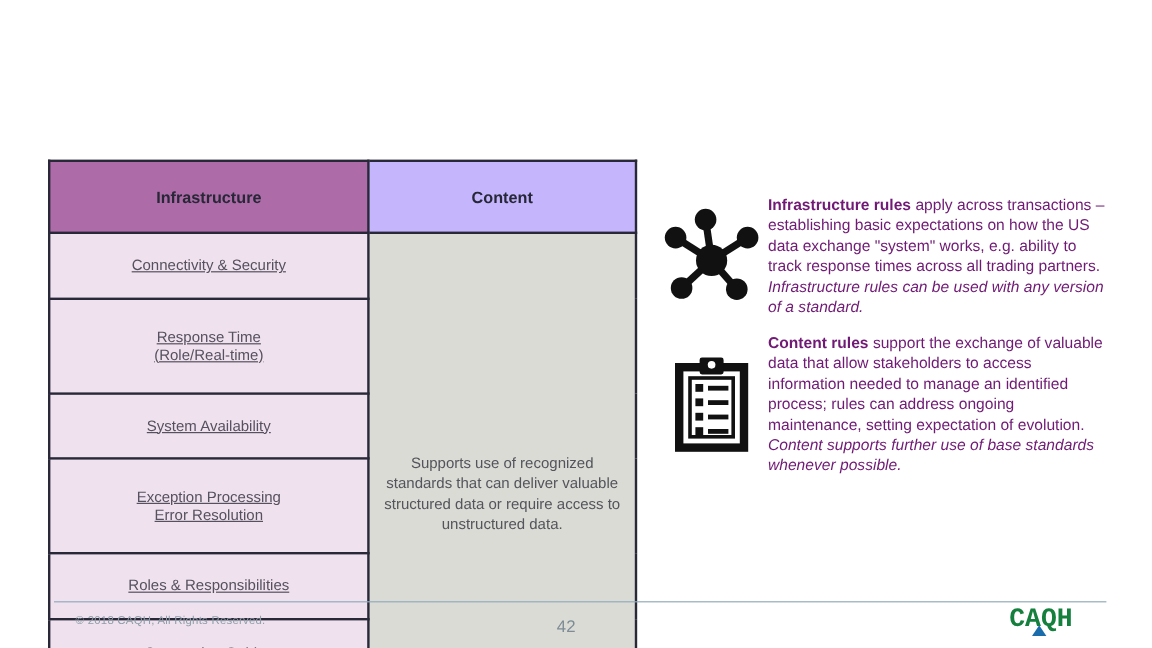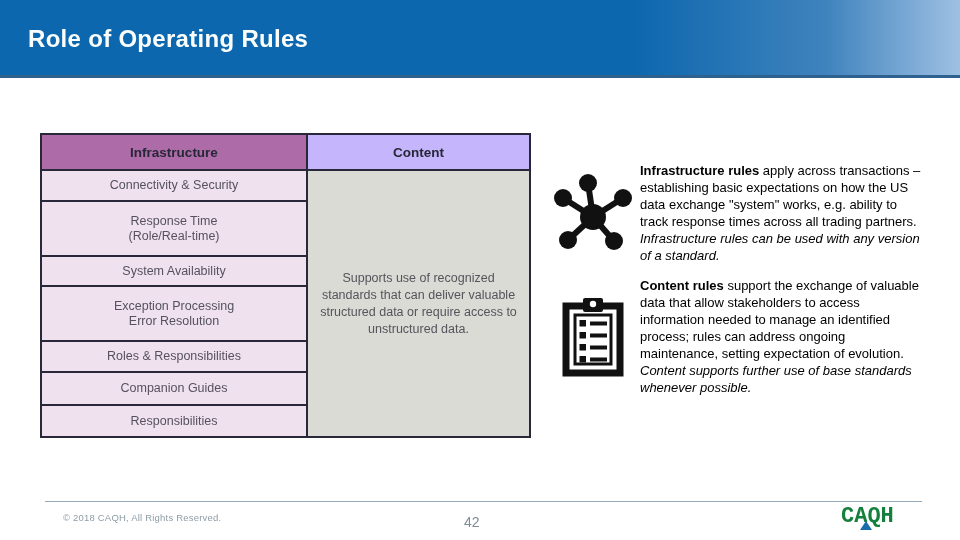--- a/index.html
+++ b/index.html
@@ -21,46 +21,47 @@
     font-size:24px;font-weight:bold;color:#fbfefc;letter-spacing:0.3px;
   }
 
   
   .rules-table-wrap{position:absolute;left:40px;top:133px;}
   table.rules{border-collapse:collapse;table-layout:fixed;width:489px;}
   table.rules col.c1{width:266px;}
   table.rules col.c2{width:223px;}
   table.rules th, table.rules td{
     border:2px solid #282839;text-align:center;vertical-align:middle;
-    padding:0 6px;
+    padding:12px 6px;
   }
   th.th-infra{background:#ad6ba7;color:#272737;font-size:13.5px;font-weight:bold;height:34px;}
   th.th-content{background:#c4b5fd;color:#272737;font-size:13.5px;font-weight:bold;}
   td.infra-cell{
     background:#efe2ee;color:#56515f;font-size:12.5px;line-height:15px;
     white-space:pre-line;
+    text-decoration:underline;
   }
   td.content-cell{
     background:#dadbd5;color:#54555c;font-size:12.5px;line-height:17px;
     padding:0 12px;
   }
   tr.r1 td{height:29px;}
   tr.r2 td{height:53px;}
   tr.r3 td{height:28px;}
   tr.r4 td{height:53px;}
   tr.r5 td{height:29px;}
   tr.r6 td{height:31px;margin-top:13px;}
   tr.r7 td{height:30px;}
 
   
   .callouts{position:absolute;left:546px;top:162px;width:382px;}
   .callout{display:flex;align-items:center;margin-bottom:13px;}
   .callout-icon{width:94px;flex:0 0 94px;display:flex;justify-content:center;align-items:center;}
   .callout-text{
-    width:282px;font-size:13px;line-height:17px;color:#000000;
+    width:282px;font-size:13px;line-height:17px;color:#701a75;
   }
   .callout-text b{font-weight:bold;}
   .callout-text i{font-style:italic;}
   svg .ink{fill:#111111;}
   svg .ink-stroke{stroke:#111111;fill:none;}
 
   
   .footer-line{position:absolute;left:45px;top:501px;width:877px;height:1px;background:#93abbc;}
   .copyright{position:absolute;left:53px;top:512px;font-size:9.5px;color:#8e9da7;letter-spacing:0.2px;margin-left:10px;}
   .page-number{position:absolute;left:464px;top:514px;font-size:14px;color:#7e8c96;}
@@ -72,23 +73,20 @@
     position:absolute;left:19px;bottom:2px;width:0;height:0;
     border-left:6px solid transparent;border-right:6px solid transparent;
     border-bottom:9px solid #1b6cab;
   }
 </style>
 </head>
 <body>
 
 <div class="slide">
 
-  <div class="banner">
-    <h1>Role of Operating Rules</h1>
-  </div>
 
   <div class="rules-table-wrap">
     <table class="rules">
       <colgroup>
           <col class="c1">
           <col class="c2">
         </colgroup>
       <tbody>
           <tr class="hdr">
         <th class="th-infra">Infrastructure</th>

